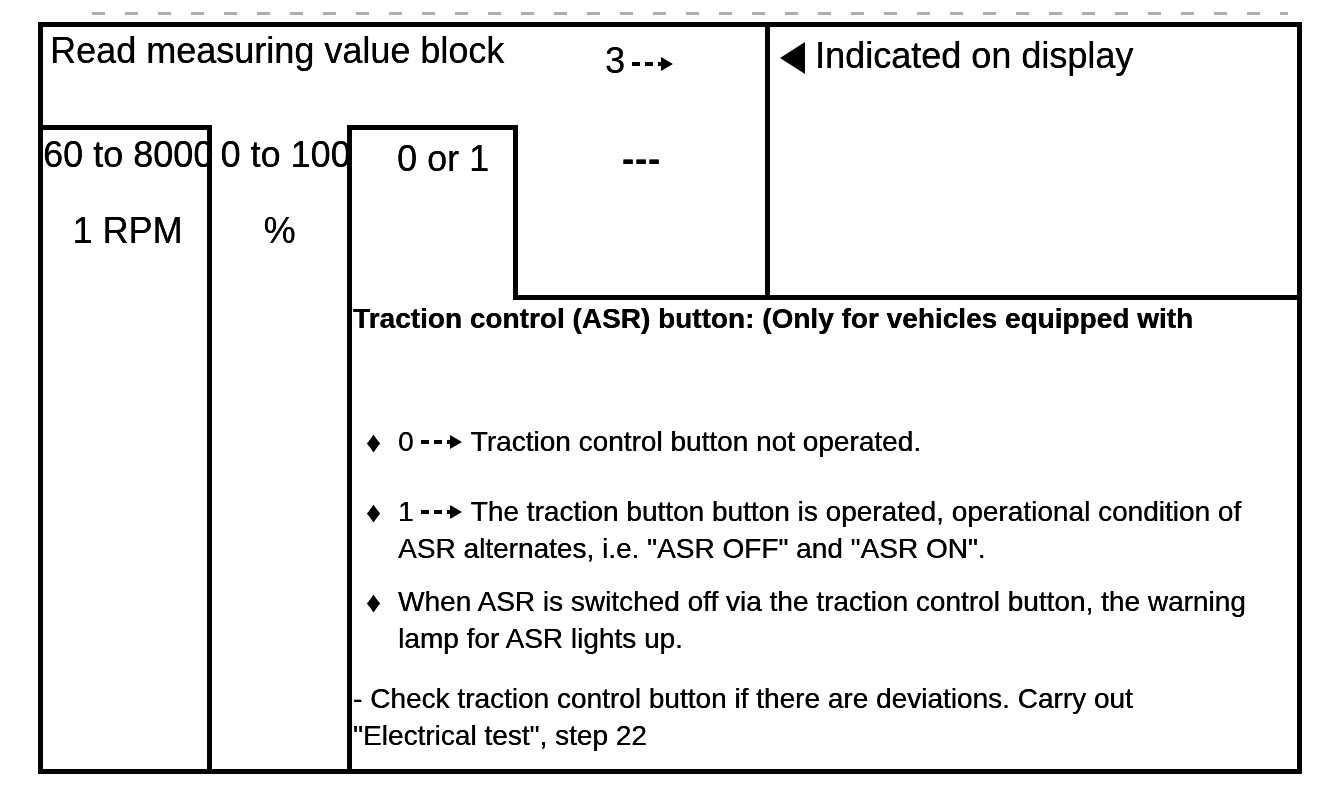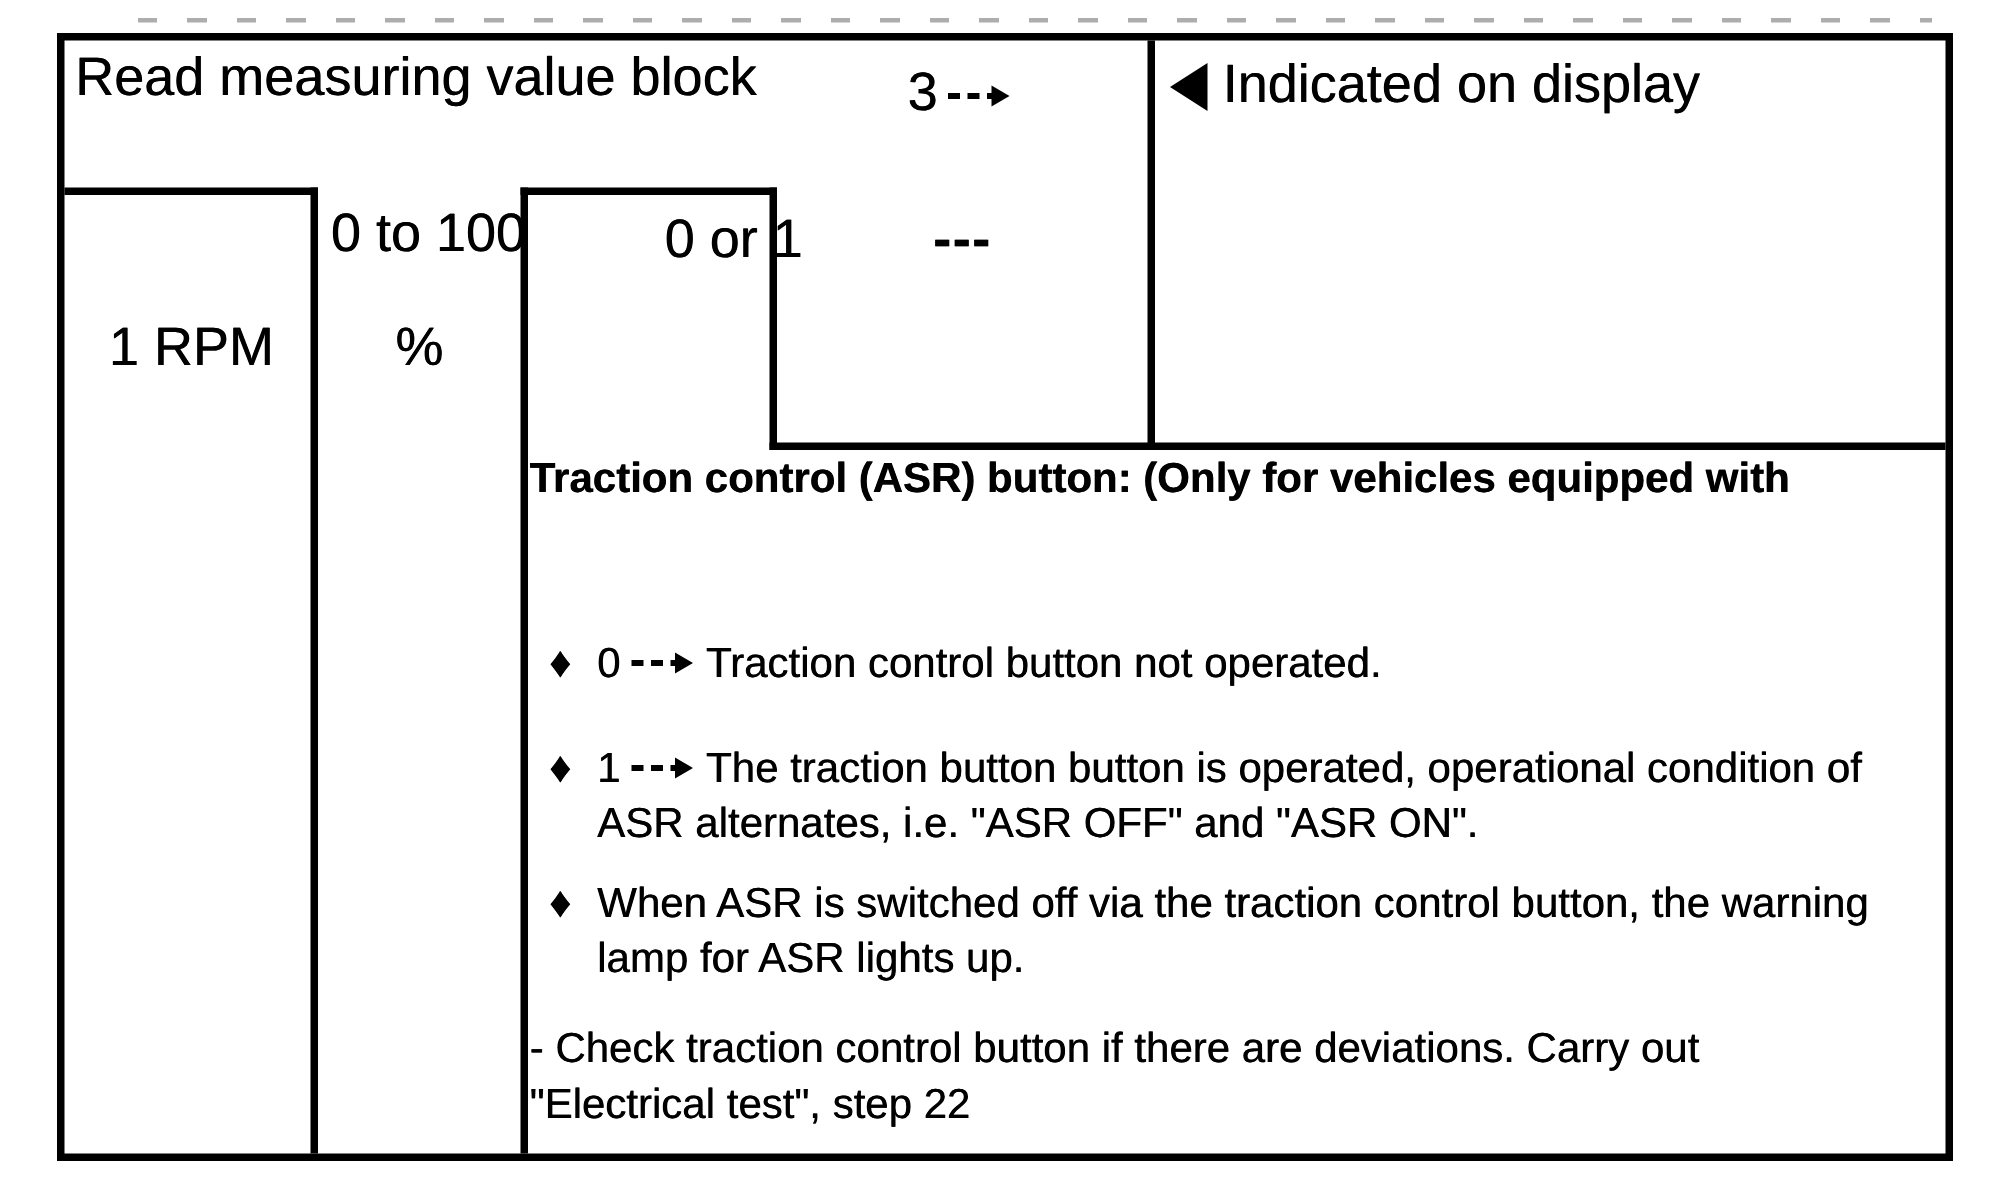--- a/index.html
+++ b/index.html
@@ -31,21 +31,21 @@
   .center{text-align:center;}
 
   .title{left:7px;top:6px;}
   .blocknum{left:562px;top:16px;}
   .display-cell{left:737px;top:11px;display:flex;align-items:flex-end;}
 
   .c1a{left:0;width:169px;top:110px;}
   .c1b{left:0;width:169px;top:186px;}
   .c2a{left:169px;width:147px;top:110px;}
   .c2b{left:169px;width:135px;top:186px;}
-  .c3 {left:309px;width:182px;top:114px;margin-left:46px;}
+  .c3 {left:309px;width:182px;top:114px;}
   .c4 {left:475px;width:247px;top:114px;font-weight:bold;letter-spacing:1px;}
 
   
   .dash-arrow{display:inline-block;width:34px;height:0;border-top:4px dashed #000;
     position:relative;top:-7px;margin:0 16px 0 7px;}
   .dash-arrow::after{content:"";position:absolute;right:-7px;top:-9px;width:0;height:0;
     border-left:12px solid #000;border-top:7px solid transparent;border-bottom:7px solid transparent;}
 
   
   .tri-left{width:0;height:0;border-right:25px solid #000;
@@ -80,20 +80,21 @@
 
     <div class="cell title">Read measuring value block</div>
     <div class="cell blocknum">
       <span>3</span><span class="dash-arrow"></span>
     </div>
     <div class="cell display-cell">
       <span class="tri-left"></span>
       <span>Indicated on display</span>
     </div>
 
+    <div class="cell center c1a">60 to 8000</div>
     <div class="cell center c1b">1 RPM</div>
     <div class="cell center c2a">0 to 100</div>
     <div class="cell center c2b">%</div>
     <div class="cell center c3">0 or 1</div>
     <div class="cell center c4">---</div>
 
     <div class="textarea">
 
       <div class="block heading">
         <div class="line">Traction control (ASR) button: (Only for vehicles equipped with</div>

